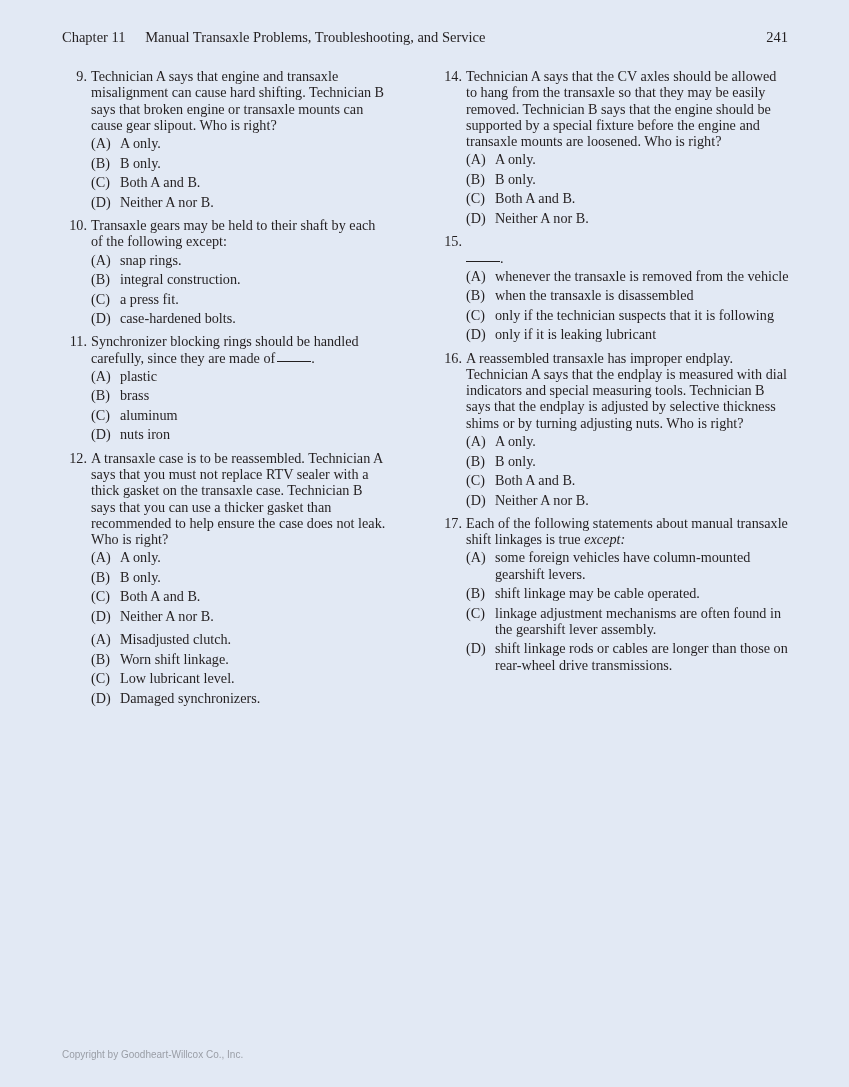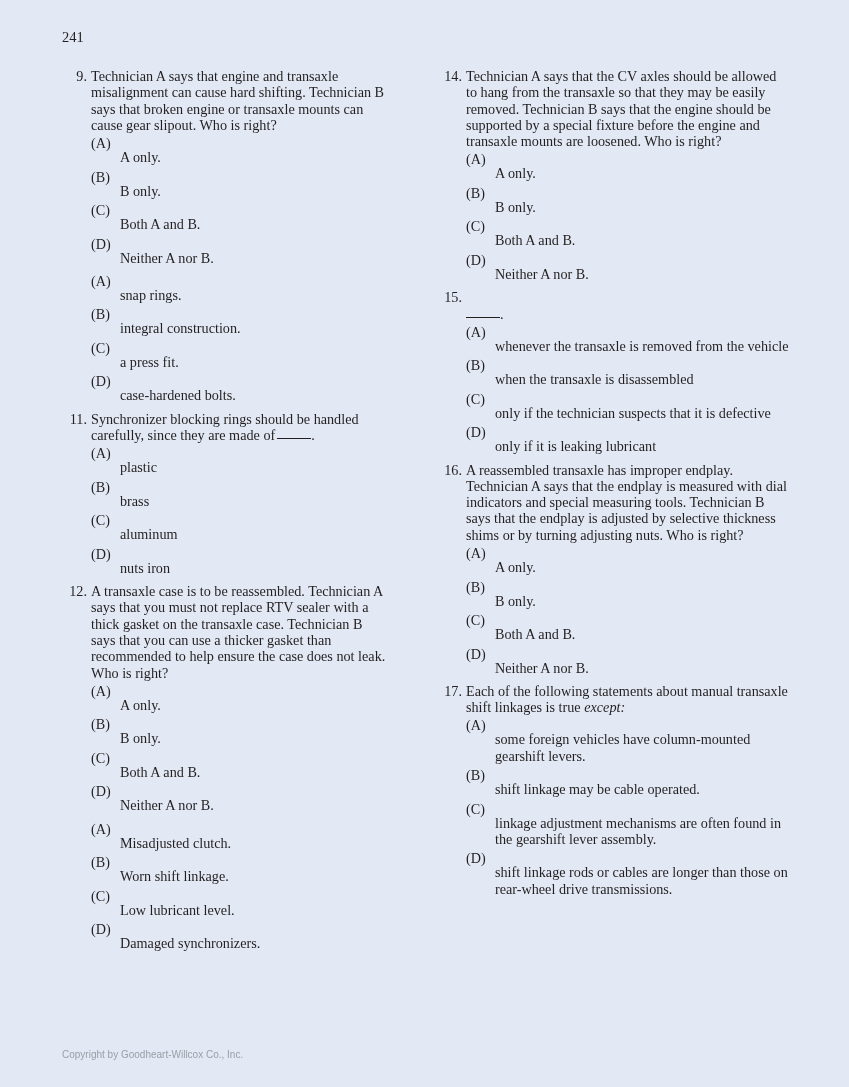--- a/index.html
+++ b/index.html
@@ -20,33 +20,37 @@
   .col { position: absolute; top: 68px; width: 322px; }
   .col.left { left: 66px; }
   .col.right { left: 441px; width: 348px; }
   .q { margin-bottom: 7px; font-size: 14.2px; line-height: 16.3px; }
   .q .num { width: 25px; text-align: right; flex: none; padding-right: 0; margin-right: 0; }
   .q .stem-wrap { position: relative; padding-left: 25px; }
   .q .stem-wrap .num { position: absolute; left: 0; top: 0; width: 21px; text-align: right; }
   .choices { margin: 2px 0 0 25px; }
   .choice { display: flex; margin-bottom: 3.2px; }
   .choice .letter { width: 29px; flex: none; }
-  .choice .ctext { flex: 1; margin-top: 14px; }
+  .choice .ctext { flex: 1; }
   .blank { display: inline-block; width: 34px; border-bottom: 1px solid #231f20; height: 1px; vertical-align: 1px; margin-left: 2px; }
   .footer {
     position: absolute; left: 62px; top: 1049px;
     font-family: "Liberation Sans", "DejaVu Sans", sans-serif;
     font-size: 10px; color: #9a9ea6;
   }
   i { font-style: italic; text-align: center; }
 </style>
 </head>
 <body>
 
 <div class="header">
+  <div>
+    <span class="chap">Chapter 11</span>
+    <span>Manual Transaxle Problems, Troubleshooting, and Service</span>
+  </div>
   <span>241</span>
 </div>
 
 <div class="col left">
 
   <div class="q">
     <div class="stem-wrap">
       <span class="num">9.</span>
       <span>Technician A says that engine and transaxle misalignment can cause hard shifting. Technician B says that broken engine or transaxle mounts can cause gear slipout. Who is right?</span>
     </div>
@@ -64,20 +68,24 @@
           <span class="ctext">Both A and B.</span>
         </div>
       <div class="choice">
           <span class="letter">(D)</span>
           <span class="ctext">Neither A nor B.</span>
         </div>
     </div>
   </div>
 
   <div class="q">
+    <div class="stem-wrap">
+      <span class="num">10.</span>
+      <span>Transaxle gears may be held to their shaft by each of the following except:</span>
+    </div>
     <div class="choices">
       <div class="choice">
           <span class="letter">(A)</span>
           <span class="ctext">snap rings.</span>
         </div>
       <div class="choice">
           <span class="letter">(B)</span>
           <span class="ctext">integral construction.</span>
         </div>
       <div class="choice">
@@ -199,21 +207,21 @@
       <div class="choice">
           <span class="letter">(A)</span>
           <span class="ctext">whenever the transaxle is removed from the vehicle</span>
         </div>
       <div class="choice">
           <span class="letter">(B)</span>
           <span class="ctext">when the transaxle is disassembled</span>
         </div>
       <div class="choice">
           <span class="letter">(C)</span>
-          <span class="ctext">only if the technician suspects that it is defective</span>
+          <span class="ctext">only if the technician suspects that it is following</span>
         </div>
       <div class="choice">
           <span class="letter">(D)</span>
           <span class="ctext">only if it is leaking lubricant</span>
         </div>
     </div>
   </div>
 
   <div class="q">
     <div class="stem-wrap">

